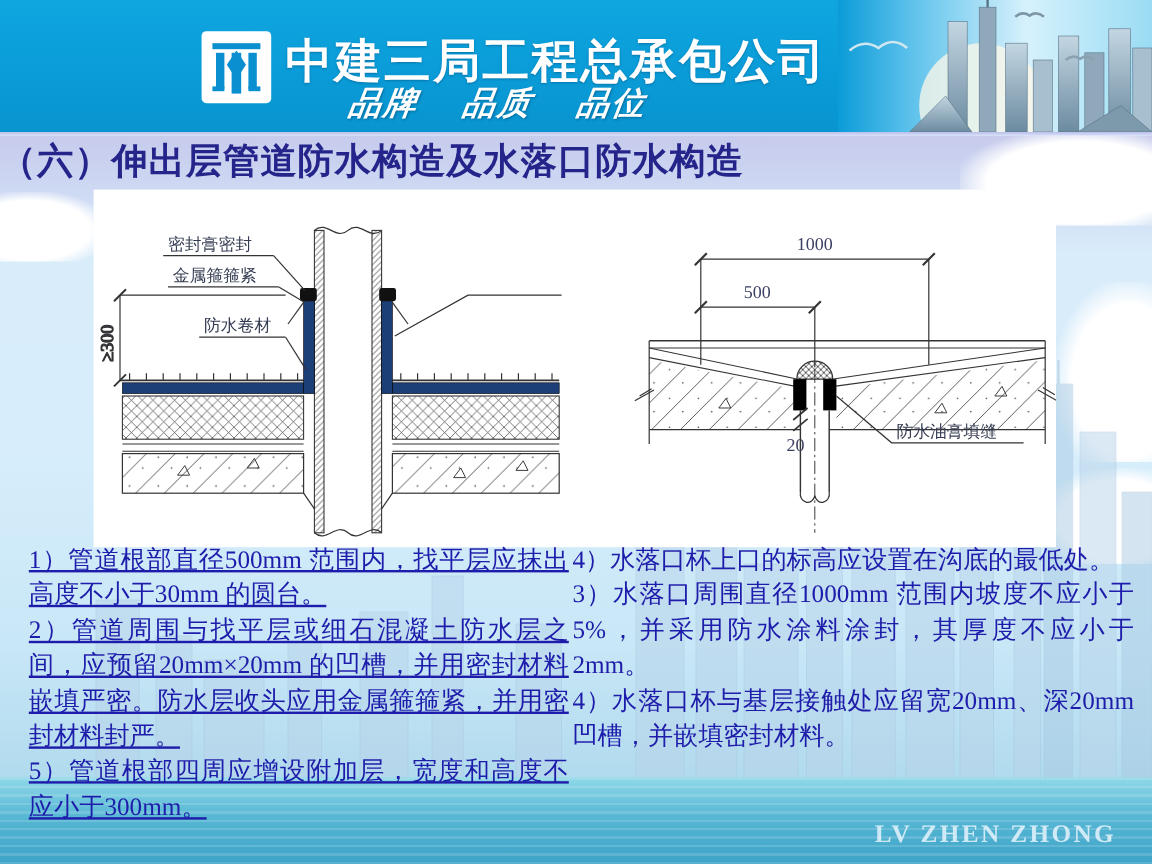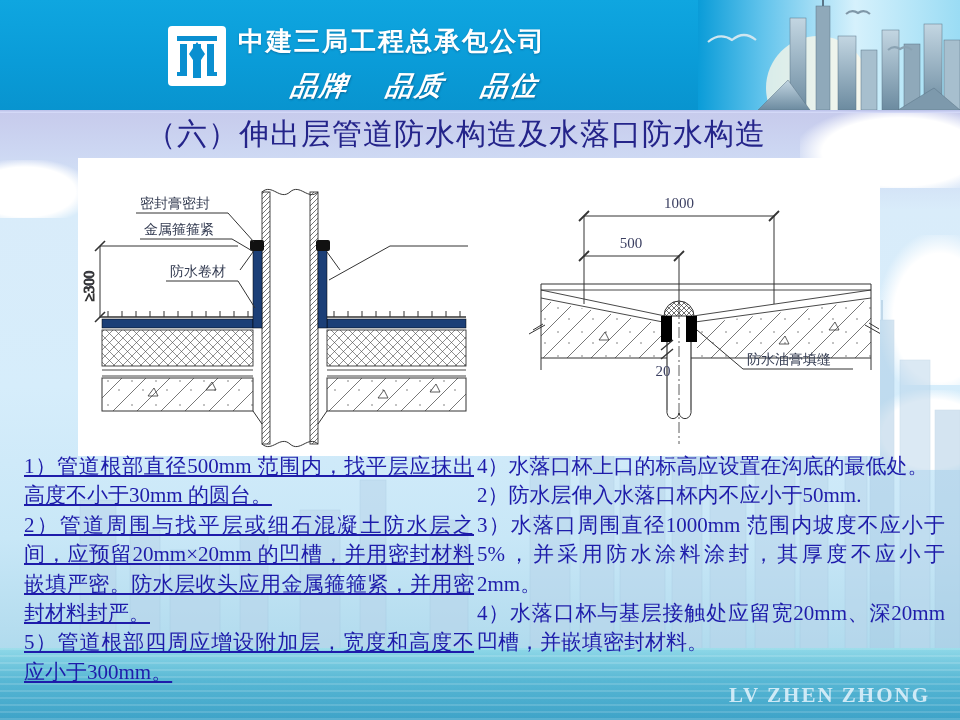--- a/index.html
+++ b/index.html
@@ -9,42 +9,42 @@
   
   .header{position:absolute;left:0;top:0;width:960px;height:110px;
           background:linear-gradient(180deg,#0fa6e0 0%,#0a9cd8 55%,#0894cf 100%);}
   .header-border{position:absolute;left:0;top:110px;width:960px;height:3px;
           background:linear-gradient(180deg,#b9bfe8,#d9defa);}
   .logo{position:absolute;left:168px;top:26px;width:58px;height:60px;background:#fff;
         border-radius:4px;display:flex;align-items:center;justify-content:center;}
   .logo svg{display:block;}
   .company{position:absolute;left:238px;top:24px;width:420px;
            font-family:"Liberation Sans","DejaVu Sans",sans-serif;
-           font-size:26px;font-weight:700;color:#ffffff;letter-spacing:2px;
+           font-size:39px;font-weight:700;color:#ffffff;letter-spacing:2px;
            text-shadow:0 1px 2px rgba(0,40,80,.35);white-space:nowrap;}
   .slogan{position:absolute;left:250px;top:68px;width:330px;text-align:center;
           font-size:27px;font-style:italic;font-weight:700;color:#ffffff;
           text-shadow:1px 1px 2px rgba(0,50,90,.45);letter-spacing:2px;}
   .slogan span{display:inline-block;margin:0 14px;transform:skewX(-8deg);}
   .header-city{position:absolute;right:0;top:0;width:262px;height:110px;}
 
   
   .body-bg{position:absolute;left:0;top:113px;width:960px;height:607px;
      background:linear-gradient(180deg,#c7cbec 0%,#ccd6f2 6%,#d9ecfa 16%,
                 #d6edfb 45%,#c8e7f7 70%,#b5ddef 85%,#9ed3e8 100%);}
   .cloud{position:absolute;background:radial-gradient(ellipse at 50% 55%,#ffffff 0%,#ffffff 55%,rgba(255,255,255,0) 75%);}
   .skyline{position:absolute;left:0;top:300px;width:960px;height:360px;opacity:.5;}
   .water{position:absolute;left:0;top:648px;width:960px;height:72px;
      background:linear-gradient(180deg,#8fd8e8 0%,#57b7d4 45%,#3ea3c8 100%);}
   .water:after{content:"";position:absolute;inset:0;
      background:repeating-linear-gradient(180deg,rgba(255,255,255,.14) 0 2px,rgba(255,255,255,0) 2px 7px);}
 
   
-  .title{position:absolute;left:0;top:114px;width:912px;text-align:center;
-         font-size:30px;font-weight:400;color:#24248a;letter-spacing:1px;}
+  .title{position:absolute;left:0;top:114px;width:912px;text-align:left;
+         font-size:30px;font-weight:700;color:#24248a;letter-spacing:1px;}
   .panel{position:absolute;left:78px;top:158px;width:802px;height:298px;background:#ffffff;}
   .panel svg{display:block;float:left;}
 
   .notes{position:absolute;top:452px;font-size:21px;line-height:1.40;color:#1e1caa;
          text-align:justify;}
   .notes-left{left:24px;width:450px;text-decoration:underline;}
   .notes-right{left:477px;width:468px;}
 
   .watermark{position:absolute;right:30px;bottom:12px;
      font-family:Liberation Serif, serif;
@@ -326,19 +326,18 @@
     </svg>
   </div>
 
   <div class="notes notes-left">
     <div>1）管道根部直径500mm 范围内，找平层应抹出高度不小于30mm 的圆台。</div>
     <div>2）管道周围与找平层或细石混凝土防水层之间，应预留20mm×20mm 的凹槽，并用密封材料嵌填严密。防水层收头应用金属箍箍紧，并用密封材料封严。</div>
     <div>5）管道根部四周应增设附加层，宽度和高度不应小于300mm。</div>
   </div>
   <div class="notes notes-right">
     <div>4）水落口杯上口的标高应设置在沟底的最低处。</div>
-    <div>2）防水层伸入水落口杯内不应小于50mm.</div>
     <div>3）水落口周围直径1000mm 范围内坡度不应小于5%，并采用防水涂料涂封，其厚度不应小于2mm。</div>
     <div>4）水落口杯与基层接触处应留宽20mm、深20mm 凹槽，并嵌填密封材料。</div>
   </div>
 
   <div class="watermark">LV ZHEN ZHONG</div>
 </div>
 
 </body></html>

